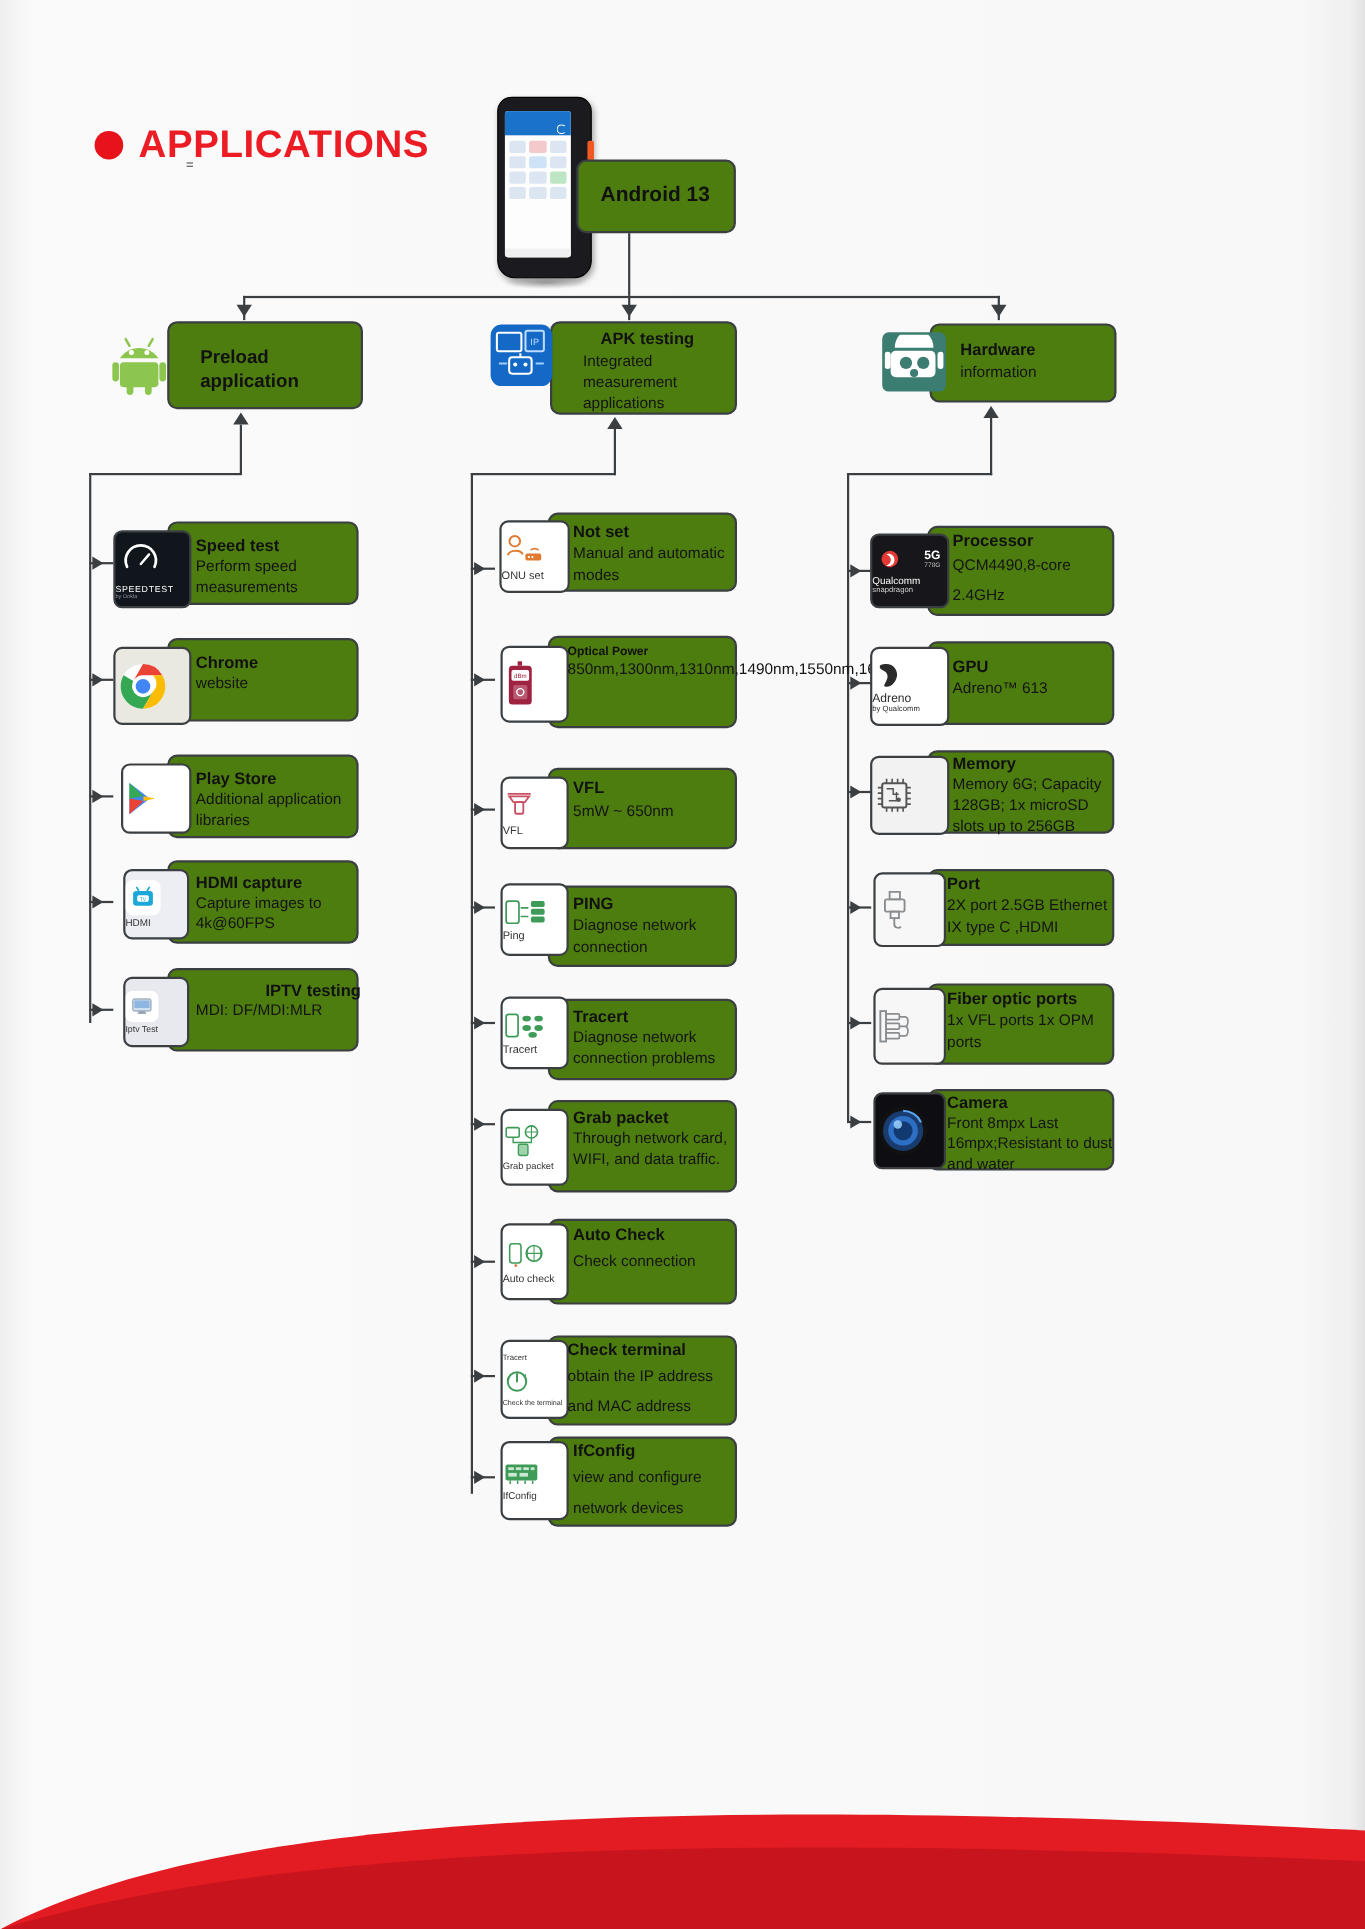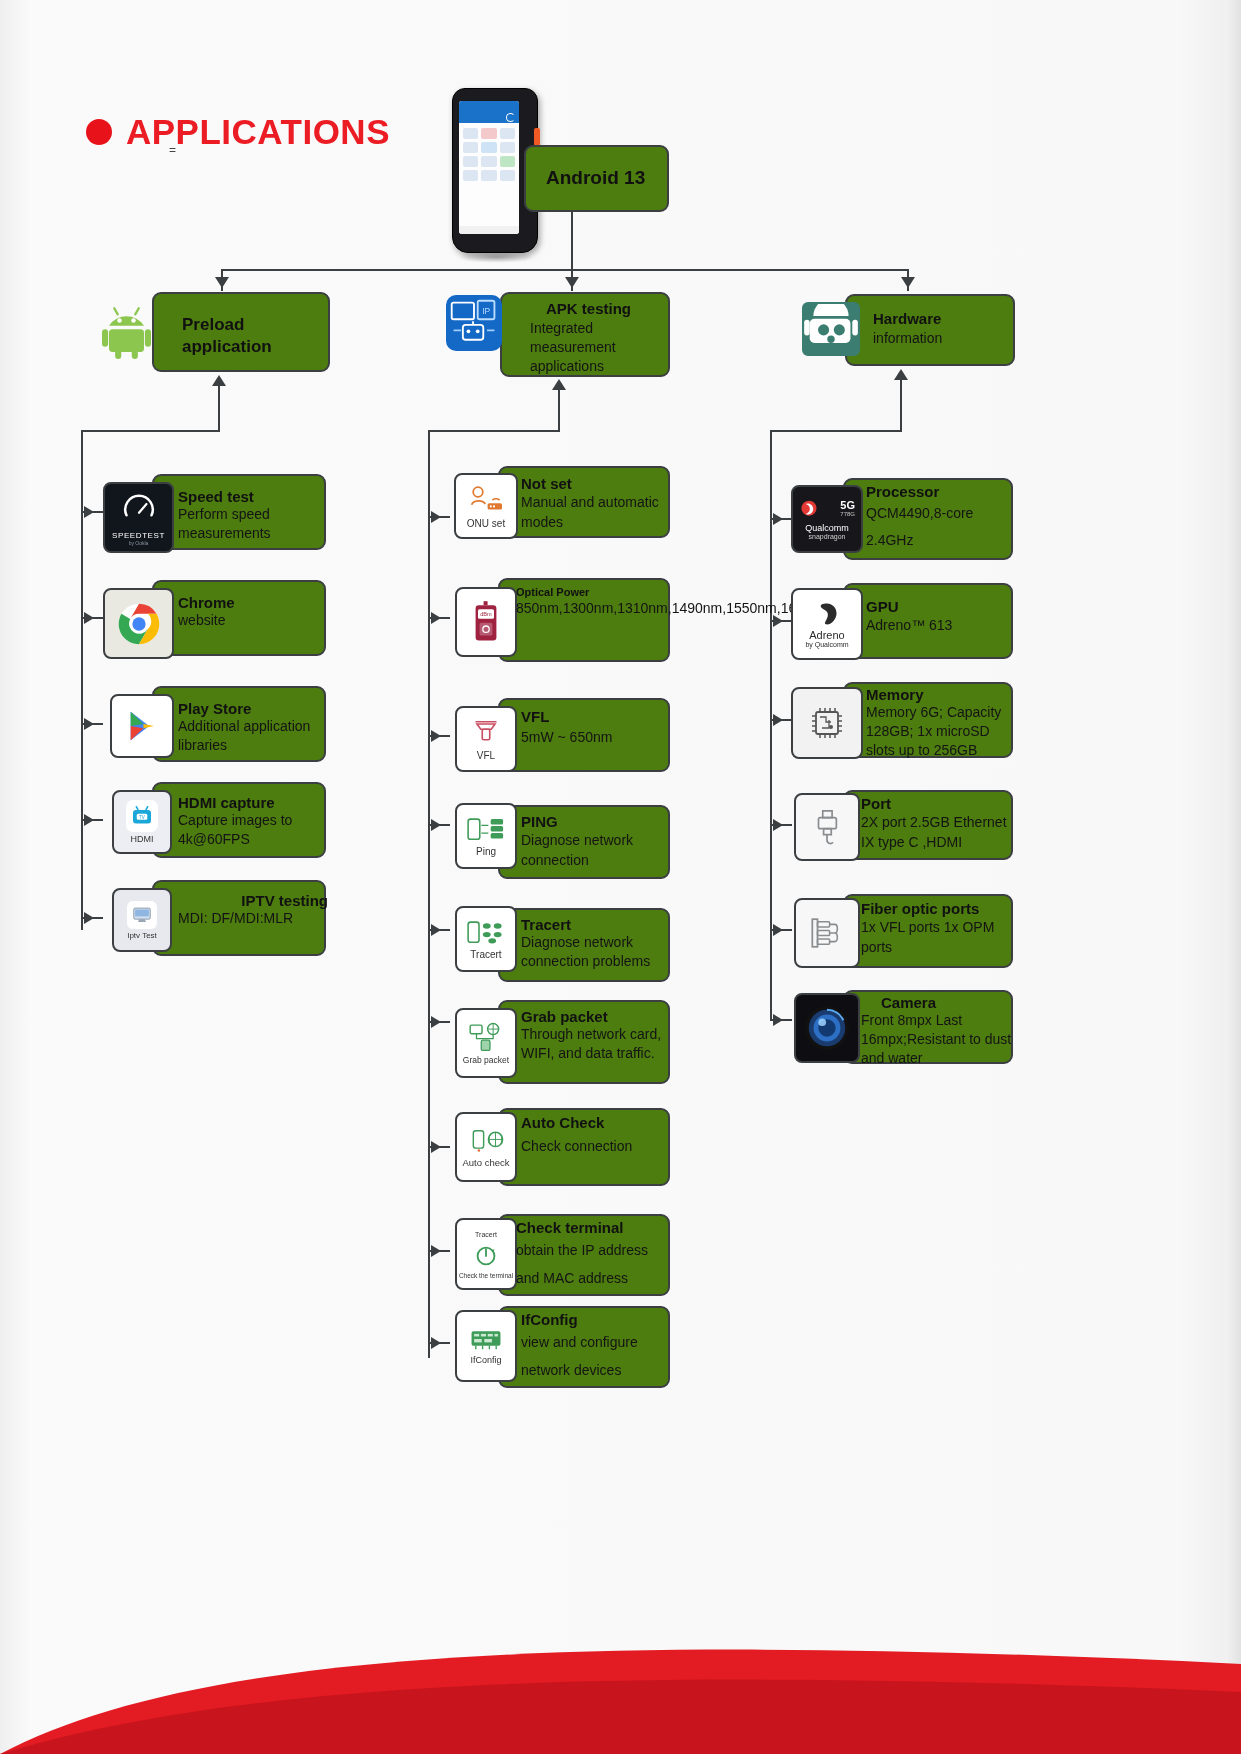--- a/index.html
+++ b/index.html
@@ -51,21 +51,21 @@
   .node {
     position:absolute; background:#4d7c0f; border:2.2px solid #3b3f42; border-radius:9px;
   }
   .node .txt { position:absolute; }
   .ttl { font-weight:bold; color:#111; }
   .sub { color:#141414; }
 
   
   .tile {
     position:absolute; background:#f6f6f7; border:2.2px solid #3b3f42; border-radius:8px;
-    display:flex; flex-direction:column; align-items:center; justify-content:center;
+    display:flex; flex-direction:column; align-items:flex-start; justify-content:center;
     overflow:hidden;
   }
   .tile .cap { font-size:10px; color:#333; margin-top:2px; }
 
   
   .ln { position:absolute; background:#3b3f42; }
   .hl { height:2.4px; }
   .vl { width:2.4px; }
   .arrow-d { position:absolute; width:0;height:0;border-left:7px solid transparent;
     border-right:7px solid transparent;border-top:11px solid #3b3f42; }
@@ -553,21 +553,21 @@
   <svg viewBox="0 0 52 52" width="50" height="50">
     <circle cx="26" cy="26" r="23" fill="#111"></circle>
     <circle cx="26" cy="26" r="19" fill="#1a3b6e"></circle>
     <circle cx="26" cy="26" r="14" fill="#2c6fc4"></circle>
     <circle cx="26" cy="26" r="9" fill="#123a70"></circle>
     <circle cx="21" cy="20" r="4" fill="#9fd4ff" opacity=".85"></circle>
     <path d="M26 7a19 19 0 0 1 17 11" stroke="#5aa7ef" stroke-width="2" fill="none"></path>
   </svg>
 </div>
 <div style="position:absolute;left:861px;top:994px;width:152px;">
-  <div class="ttl" style="font-size:15px;margin-left:20px;">Camera</div>
+  <div class="ttl" style="font-size:15px;">Camera</div>
   <div class="sub" style="font-size:14px;line-height:19px;">Front 8mpx Last 16mpx;Resistant to dust and water</div>
 </div>
 
 <div class="red-swoosh">
   <svg width="1241" height="140" viewBox="0 0 1241 140" preserveAspectRatio="none">
     <path d="M0 140 C 180 46, 520 14, 1241 50 L1241 140 Z" fill="#e31b23"></path>
     <path d="M0 140 C 220 74, 560 48, 1241 78 L1241 140 Z" fill="#c8141c"></path>
   </svg>
 </div>
 

